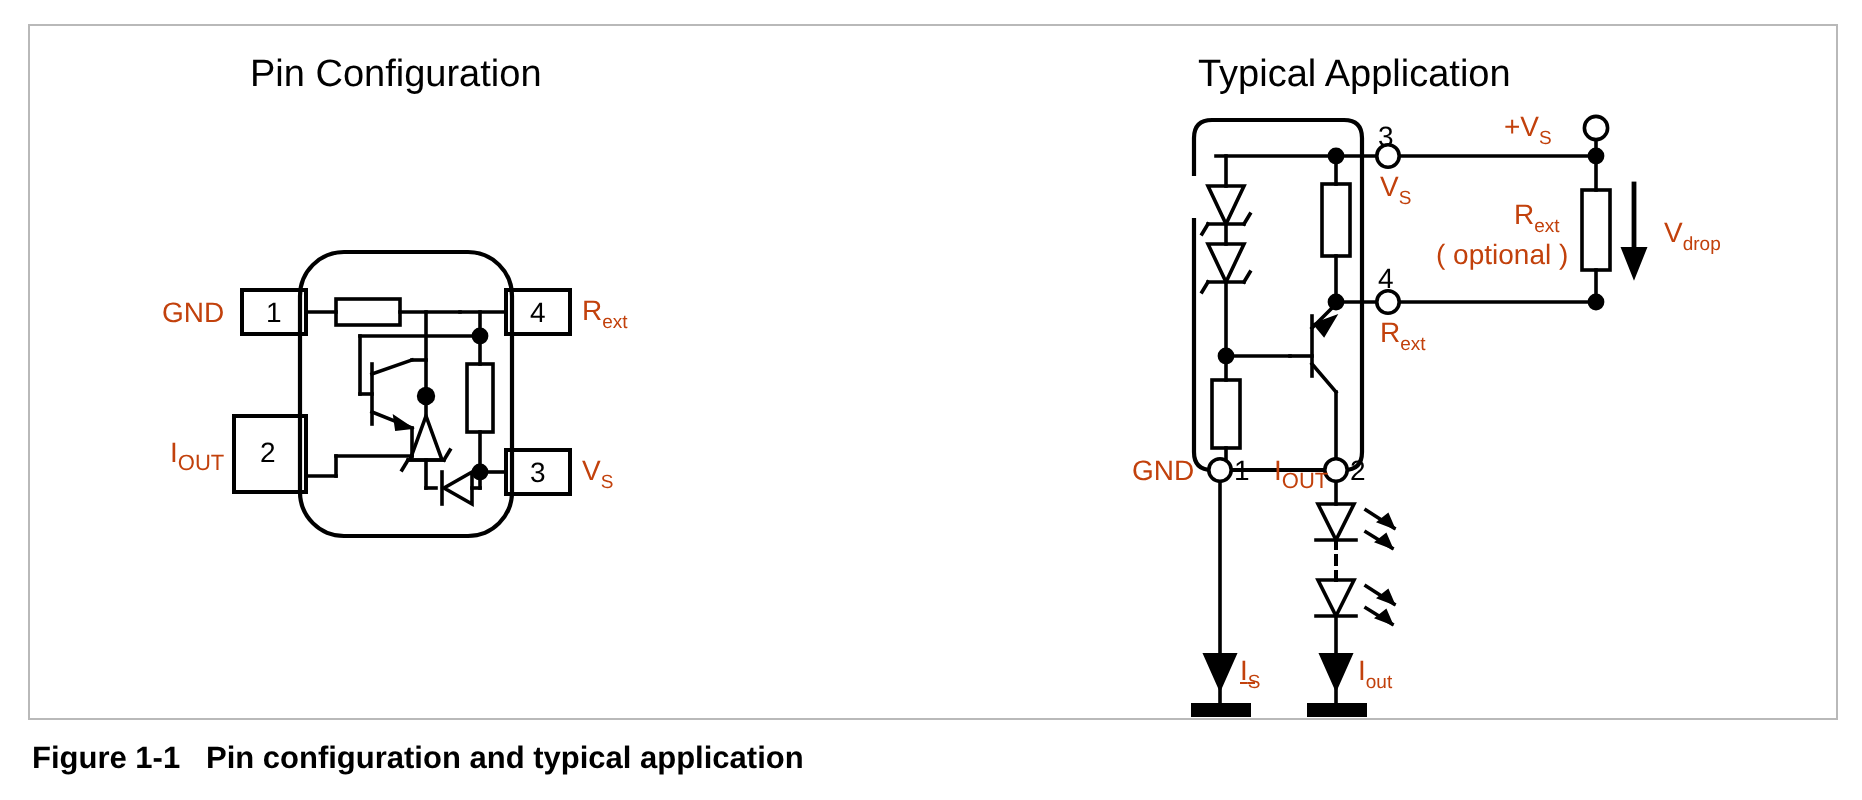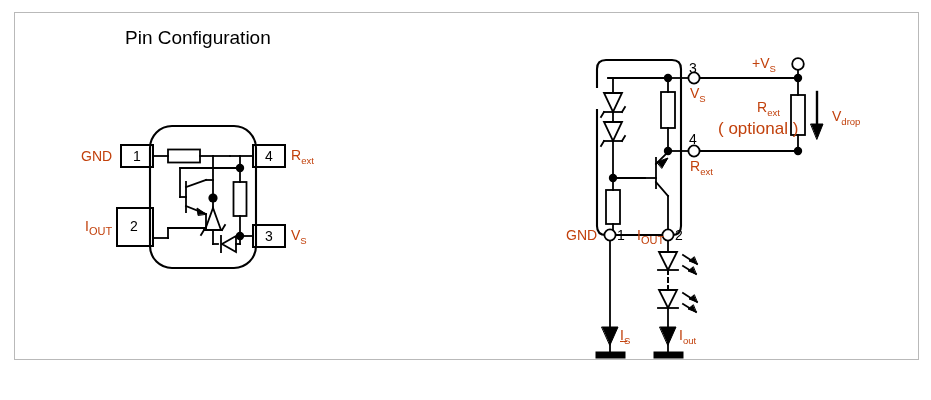--- a/index.html
+++ b/index.html
@@ -57,36 +57,37 @@
     white-space: pre;
   }
   .lbl {
     position: absolute;
     font-size: 14px;
     color: #c2410c;
     white-space: nowrap;
   }
   .lbl sub { font-size: 9.5px; }
   .lbl .sc { font-size: 11px; }
-  .lbl-sm { font-size: 17px; }
+  .lbl-sm { font-size: 14px; }
   .pinnum {
     position: absolute;
     font-size: 14px;
     color: #000;
   }
 </style>
 </head>
 <body>
 
 <div id="figure-root">
 
   <div class="frame"></div>
 
   <div class="panel-title" id="title-pin-config">Pin Configuration</div>
 
+  <div class="panel-title" id="title-typical-app">Typical Application</div>
 
   <svg class="art" viewBox="0 0 931 400">
     <g stroke="#000" fill="none" stroke-width="1.8" stroke-linecap="square">
 
       <rect x="150" y="126" width="106" height="142" rx="22" ry="22" stroke-width="2.1"></rect>
 
       <rect x="121" y="145" width="32" height="22" stroke-width="2"></rect>
 
       <rect x="117" y="208" width="36" height="38" stroke-width="2"></rect>
 
@@ -252,14 +253,15 @@
 
   <div class="lbl" style="left:566px; top:227px;"><span>GND</span></div>
   <div class="pinnum" style="left:617px; top:227px;">1</div>
 
   <div class="lbl" style="left:637px; top:227px;"><span>I</span><sub class="sc">OUT</sub></div>
   <div class="pinnum" style="left:675px; top:227px;">2</div>
 
   <div class="lbl" style="left:620px; top:327px;text-decoration:underline;"><span>I</span><sub>S</sub></div>
   <div class="lbl" style="left:679px; top:327px;"><span>I</span><sub>out</sub></div>
 
+  <div class="caption">Figure 1-1   Pin configuration and typical application</div>
 
 </div>
 
 </body></html>

